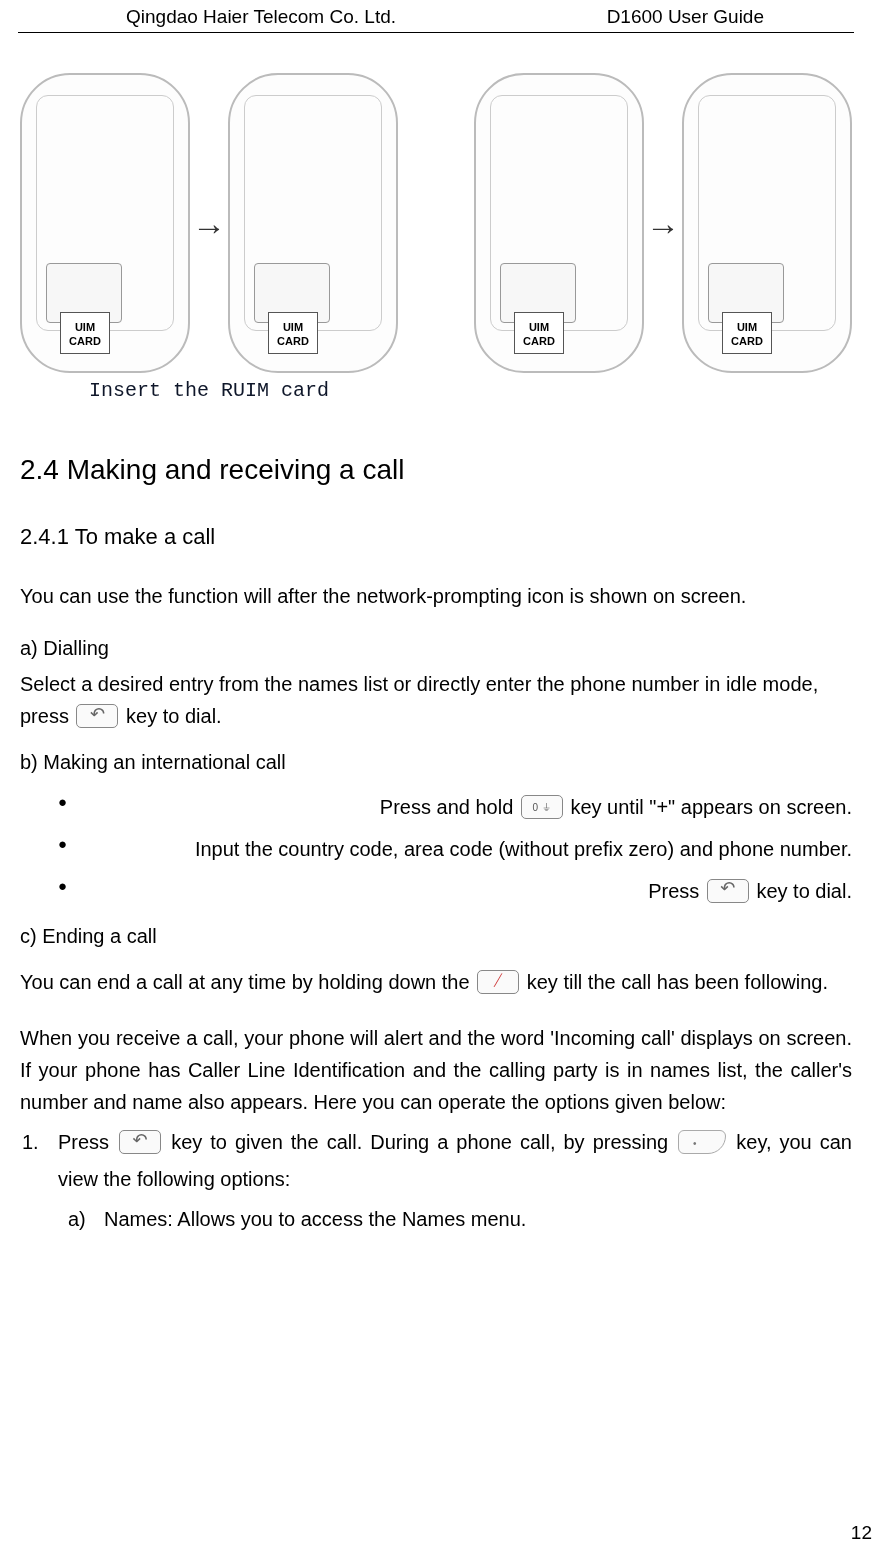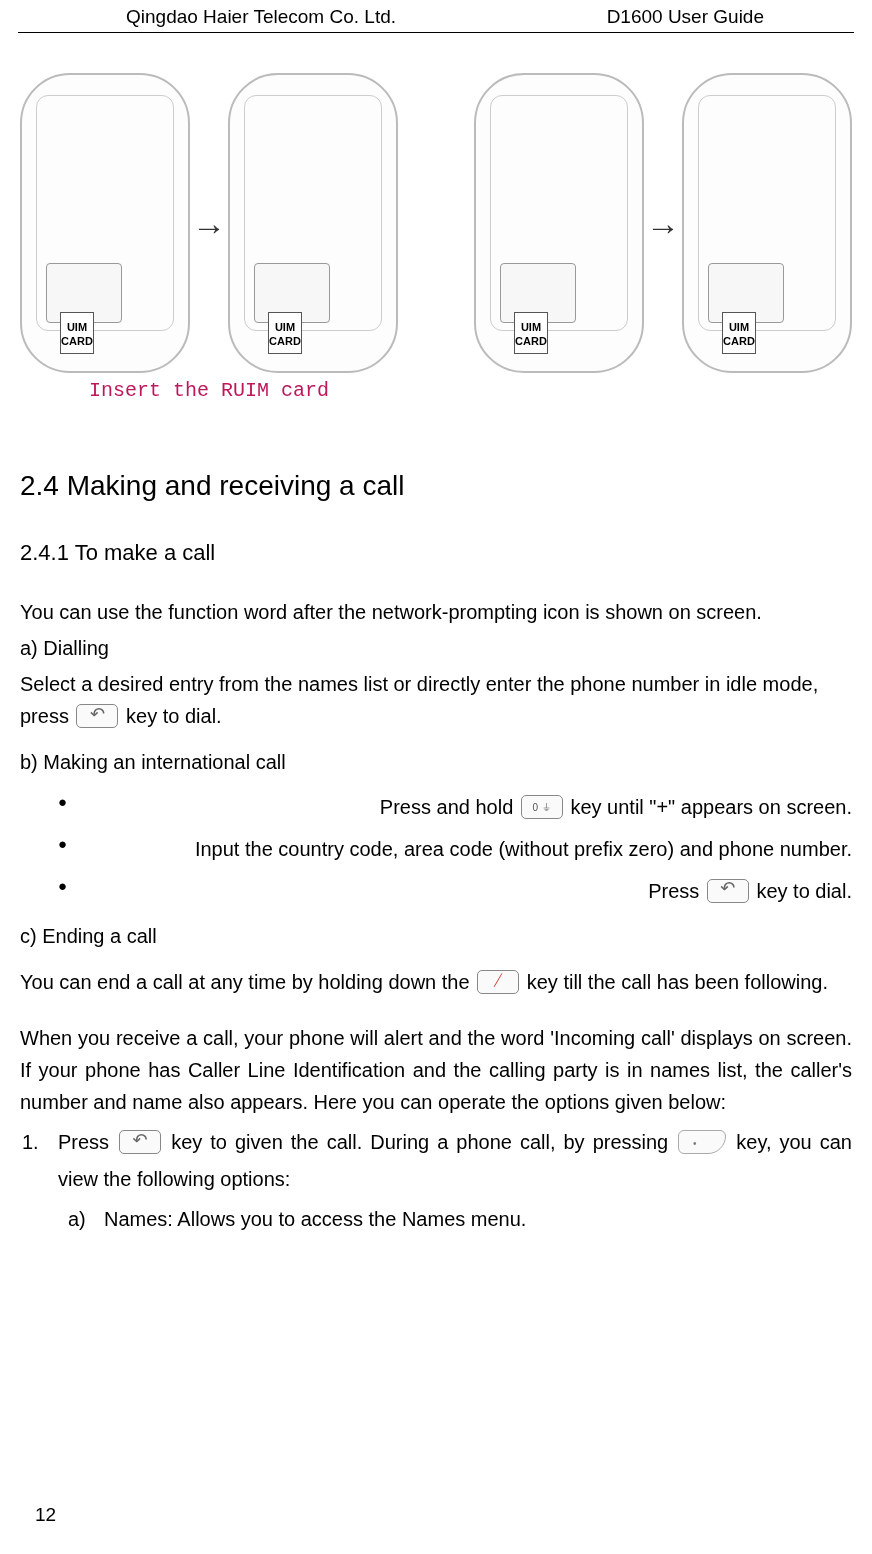--- a/index.html
+++ b/index.html
@@ -45,46 +45,46 @@
       position: absolute;
       left: 24px; bottom: 48px;
       width: 76px; height: 60px;
       border: 1.5px solid #999;
       border-radius: 4px;
       background: #f7f7f7;
     }
     .card-label {
       position: absolute;
       left: 38px; bottom: 17px;
-      width: 34px; height: 42px;
+      width: 50px; height: 42px;
       border: 1px solid #555;
       background: #fff;
       font-size: 11px;
       font-weight: bold;
       text-align: center;
       line-height: 1.3;
       padding-top: 7px;
     }
     .arrow {
       font-size: 34px;
       color: #333;
       margin: 0 -4px;
     }
     .fig-caption {
       font-family: "Courier New", monospace;
       font-size: 20px;
-      color: #be185d;
+      color: #0f172a;
       margin-top: 6px;
     }
     .content { padding: 0 2px; }
-    h2 { font-size: 28px; font-weight: normal; margin-top: 68px; margin-bottom: 38px; }
+    h2 { font-size: 28px; font-weight: normal; margin-top: 52px; margin-bottom: 38px; }
     h3 { font-size: 22px; font-weight: normal; margin-bottom: 30px; }
     p { line-height: 1.6; margin-bottom: 4px; }
     .para-intro { margin-bottom: 2px; }
-    .sub { margin-top: 4px; }
+    .sub { margin-top: 20px; }
     .justify { text-align: justify; }
     ul.bullets { list-style: none; margin: 8px 0 8px 38px; text-align: right; }
     ul.bullets li { position: relative; padding-left: 32px; line-height: 2.1; }
     ul.bullets li::before {
       content: "●"; position: absolute; left: 0; top: 0;
       font-size: 15px; color: #000;
     }
     ol.num { list-style: none; margin: 6px 0 0 0; }
     ol.num > li { padding-left: 38px; position: relative; line-height: 1.85; text-align: justify; }
     ol.num > li .num-marker { position: absolute; left: 2px; top: 0; }
@@ -124,22 +124,22 @@
       width: 48px; border-radius: 6px 6px 18px 6px;
       border-color: #aaa;
     }
     .key-icon.soft::after {
       content: "•";
       position: absolute; left: 30%; top: 20%;
       font-size: 10px; color: #777;
     }
     .page-num {
       position: absolute;
-      bottom: 28px; left: 0; right: 0;
-      text-align: left;
+      bottom: 10px; left: 0; right: 0;
+      text-align: right;
       font-size: 19px;
       padding-left: 35px;
     }
     .spacer-sm { height: 10px; }
     .spacer-md { height: 20px; }
   </style>
 </head>
 <body>
 
 <div class="header">
@@ -180,21 +180,21 @@
     </div>
   </div>
 </div>
 
 <div class="content">
 
   <h2>2.4 Making and receiving a call</h2>
 
   <h3>2.4.1 To make a call</h3>
 
-  <p class="para-intro">You can use the function word after the network-prompting icon is shown on screen.</p>
+  <p class="para-intro">You can use the function will after the network-prompting icon is shown on screen.</p>
 
   <p class="sub">a) Dialling</p>
 
   <p>
     <span>Select a desired entry from the names list or directly enter the phone number in idle mode, press </span>
     <span class="key-icon call"></span>
     <span> key to dial.</span>
   </p>
 
   <div class="spacer-sm"></div>

